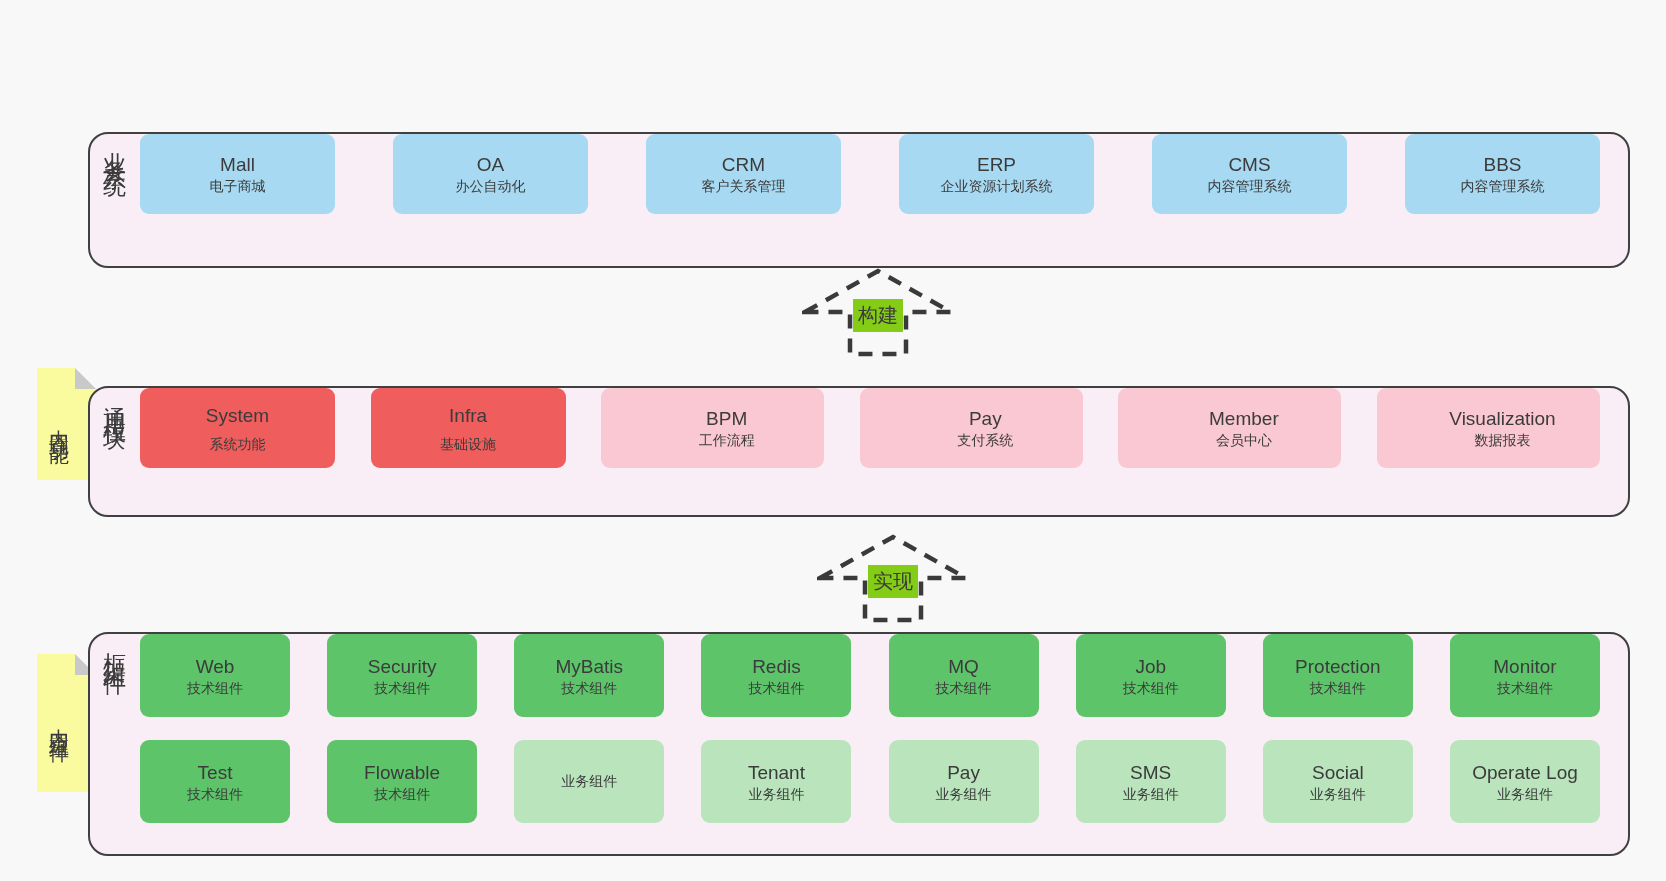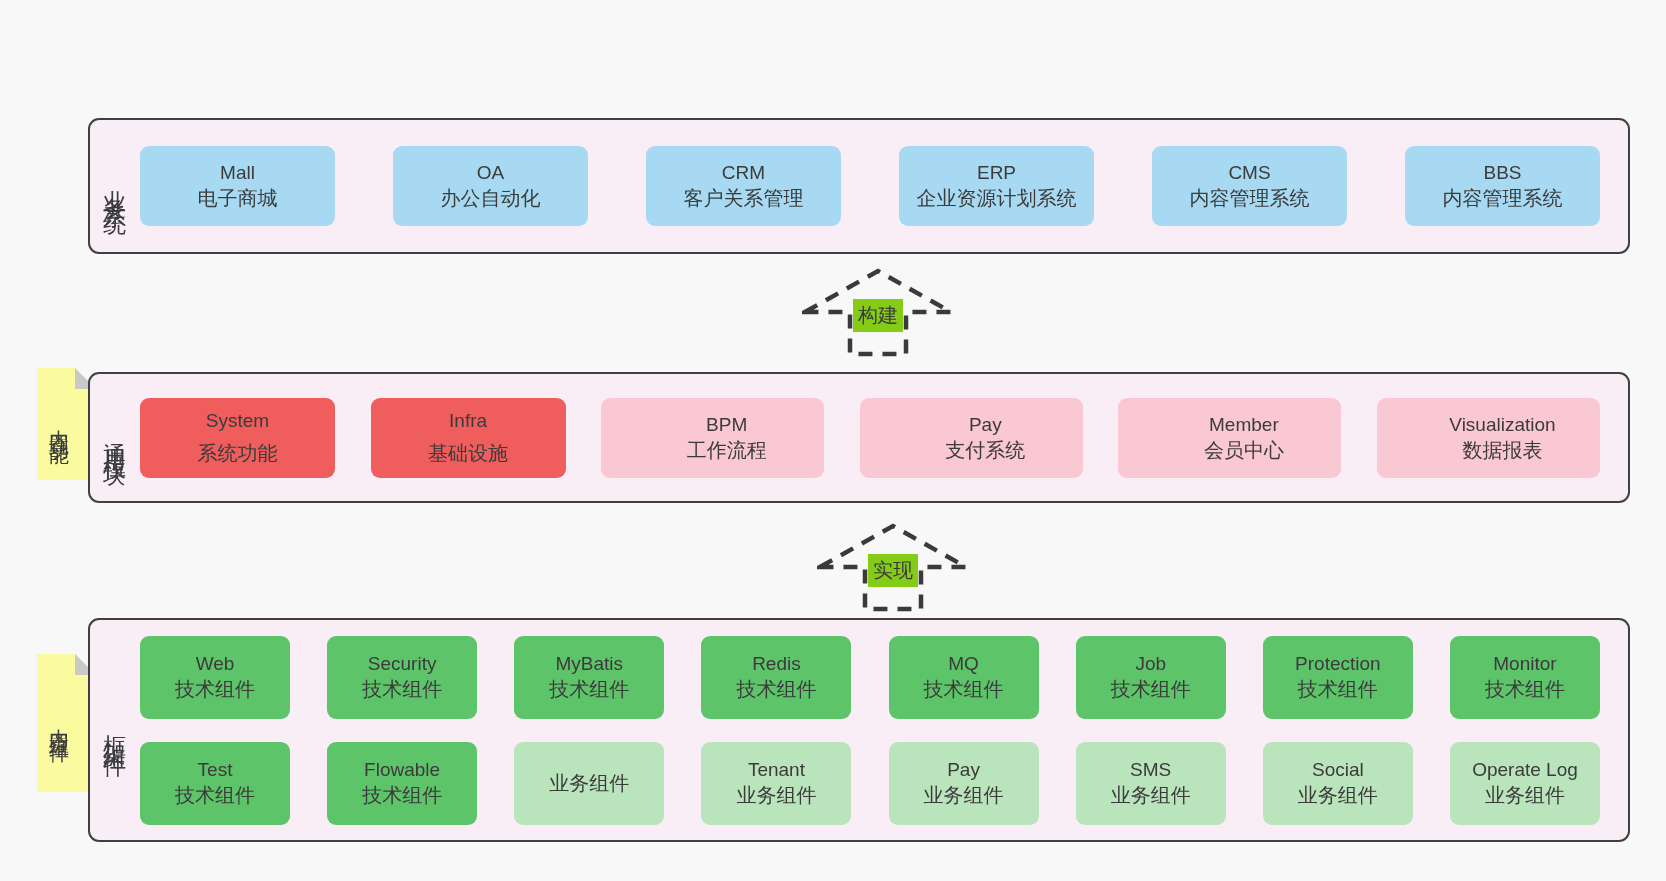--- a/index.html
+++ b/index.html
@@ -10,24 +10,25 @@
     color:var(--c-text,#3b3b3b);
     overflow:hidden;
   }
   .canvas{position:relative;width:1666px;height:881px;}
 
   
   .section{
     position:absolute;
     background:var(--c-section_bg,#f9eef6);
     border:2.5px solid var(--c-section_border,#404040);
-    border-radius:11px;
-    display:flex;align-items:center;
+    border-radius:20px;
+    display:flex;align-items:flex-start;
     box-sizing:border-box;
     z-index:2;
+    margin-top:14px;
   }
   .section-label{
     writing-mode:vertical-rl;
     text-orientation:upright;
     font-size:23px;
     letter-spacing:7px;
     color:var(--c-text,#3b3b3b);
     padding-left:13px;
     flex:0 0 auto;
     line-height:1;
@@ -44,21 +45,21 @@
 
   
   .box{
     height:80px;border-radius:9px;
     display:flex;flex-direction:column;align-items:center;justify-content:center;
     text-align:center;line-height:1.32;
   }
   #section-business .box,#section-common .box{width:195px;}
   #section-components .box{width:150px;height:83px;}
   .box-title{font-size:19px;}
-  .box-sub{font-size:20px;}
+  .box-sub{font-size:14px;}
   #section-components .box-title{max-width:118px;}
   .c-blue{background:var(--c-blue,#a7daf2);}
   .c-red{background:var(--c-red,#f05d5d);gap:7px;}
   .c-pink{background:var(--c-pink,#fac8d2);padding-left:28px;}
   .c-green{background:var(--c-green,#5dc46a);}
   .c-lightgreen{background:var(--c-light_green,#b9e4bc);}
 
   
   .sticky-tab{
     position:absolute;width:59px;
@@ -164,21 +165,21 @@
         <span class="box-title">Member</span>
         <span class="box-sub">会员中心</span>
       </div>
       <div class="box c-pink">
         <span class="box-title">Visualization</span>
         <span class="box-sub">数据报表</span>
       </div>
     </div>
   </div>
 
-  <div class="arrow" style="left:817px;top:520px;">
+  <div class="arrow" style="left:817px;top:531px;">
     <svg width="152" height="92" viewBox="0 0 152 92">
       <path d="M3 47 L76 6 L149 47 L104 47 L104 89 L48 89 L48 47 Z" fill="none" stroke="#3a3a3a" stroke-width="4.5" stroke-dasharray="14 10"></path>
     </svg>
     <div class="arrow-label">实现</div>
   </div>
 
   <div class="section" id="section-components" style="left:88px;top:618px;width:1542px;height:224px;">
     <div class="section-label">框架组件</div>
     <div class="boxes-col">
       <div class="row">

